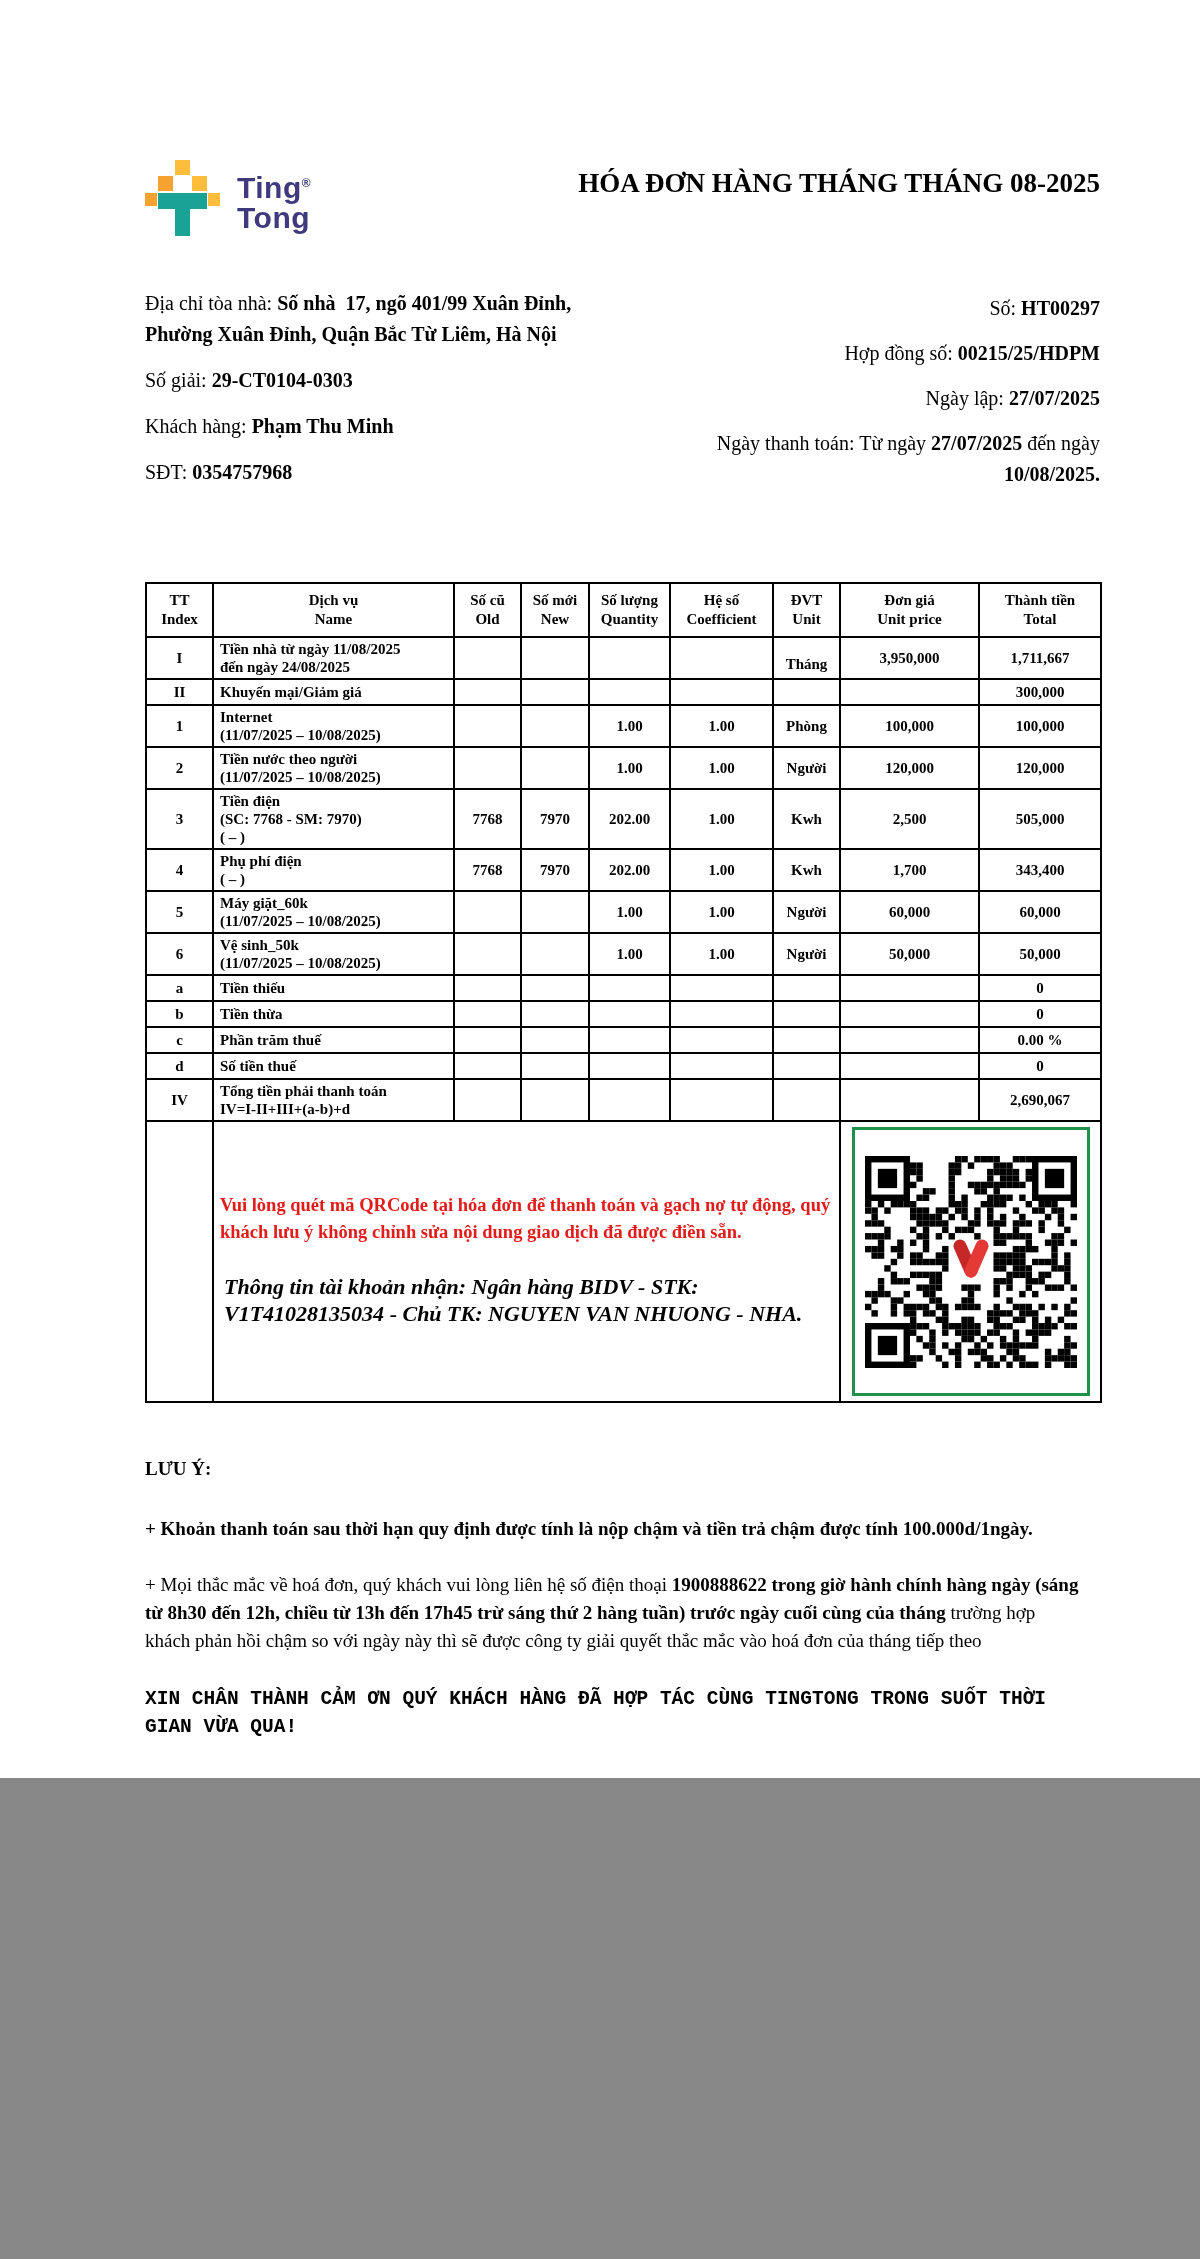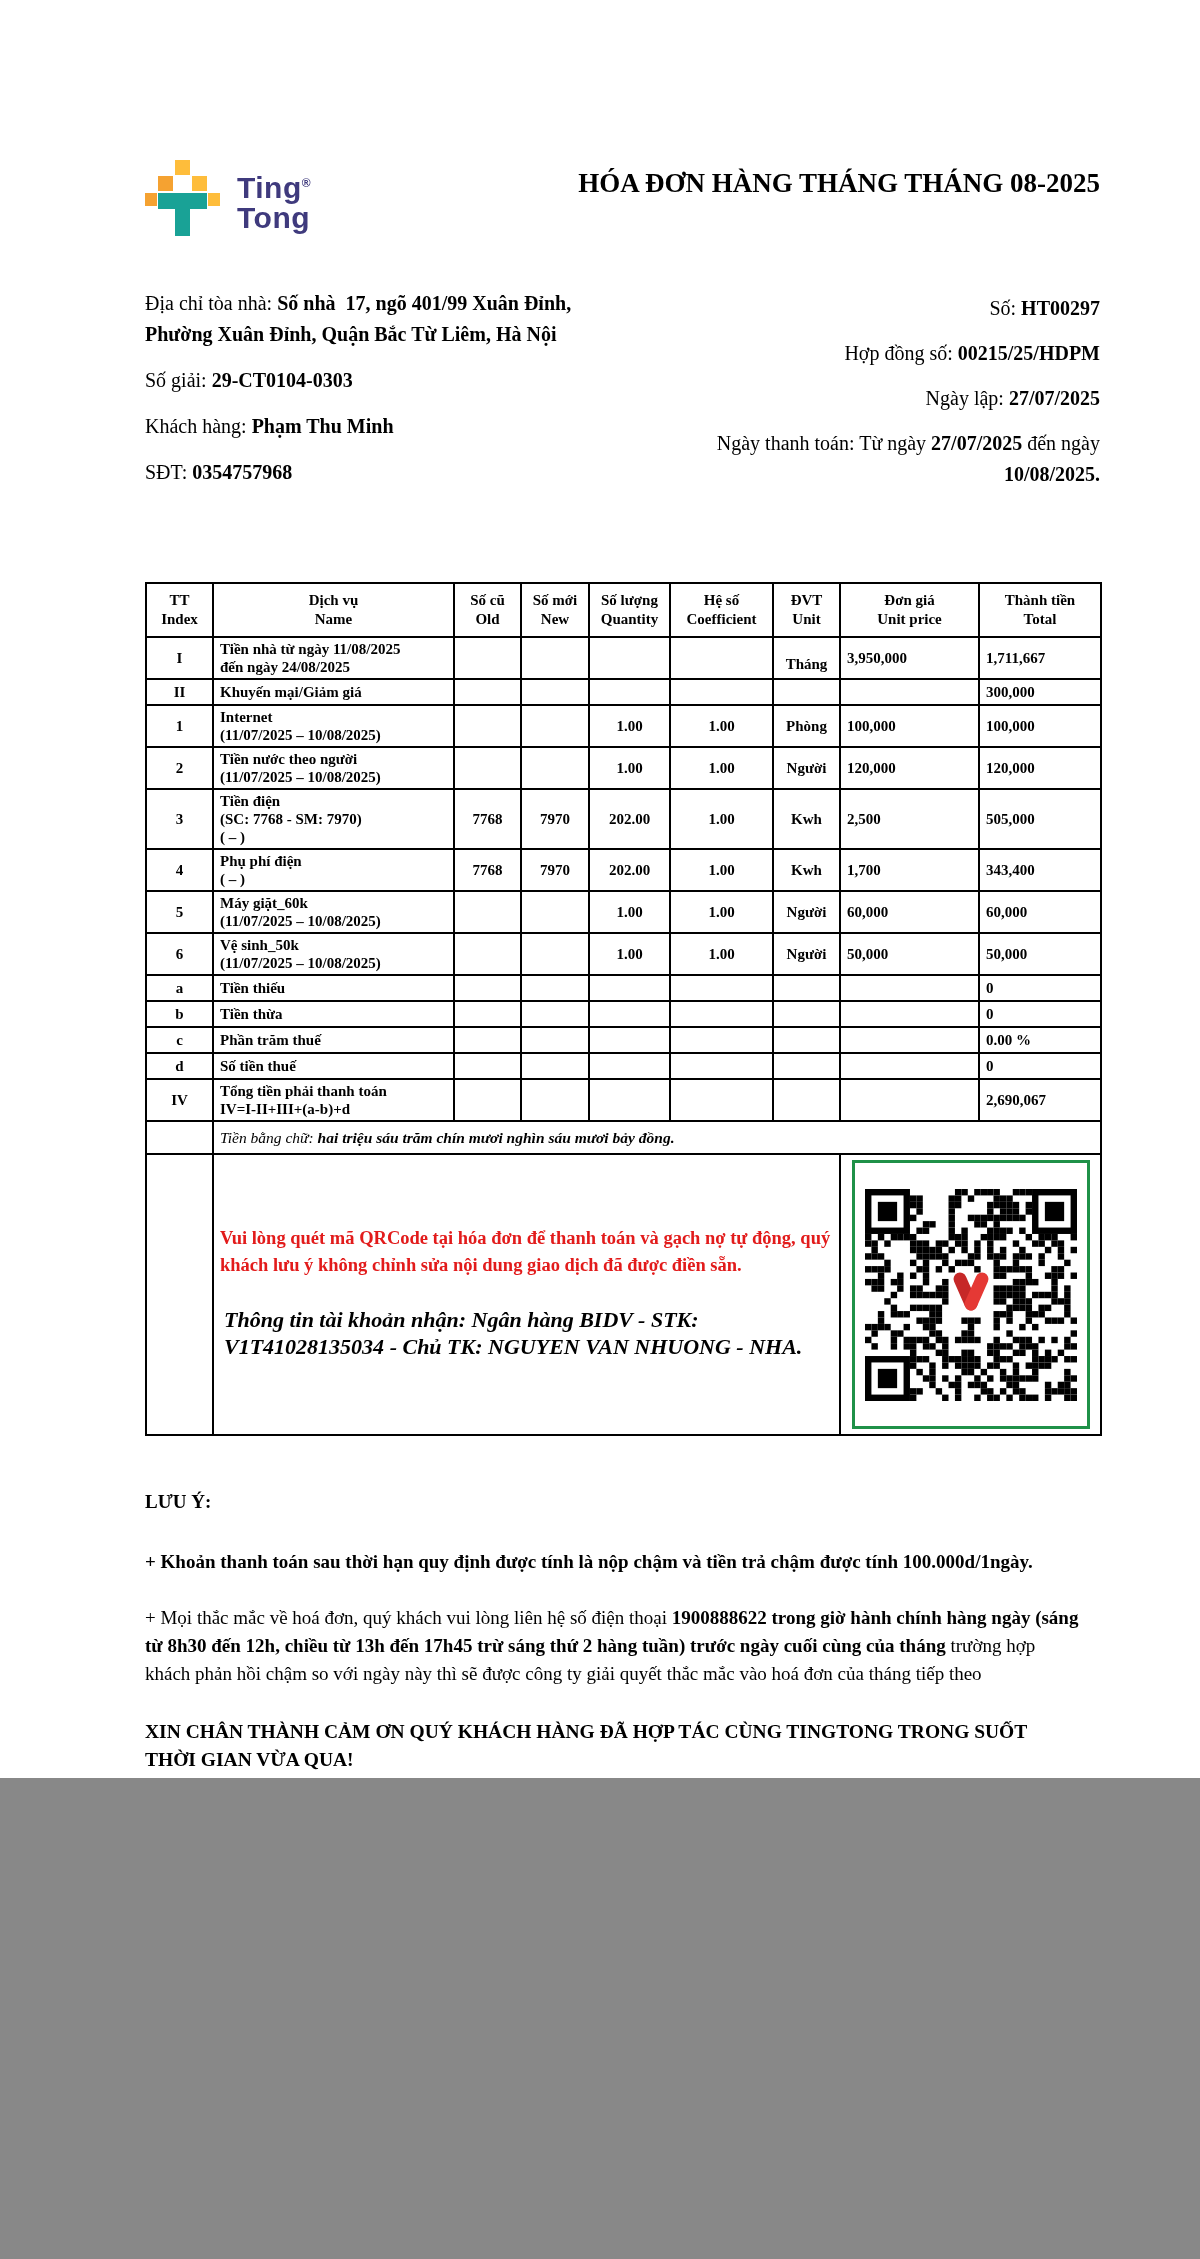--- a/index.html
+++ b/index.html
@@ -24,40 +24,40 @@
   .info-left p{margin:0 0 15px;}
   .info-right{width:440px;text-align:right;margin-top:5px;}
   .info-right p{margin:0 0 14px;}
   
   table.inv{border-collapse:collapse;width:955px;font-size:15px;table-layout:fixed;}
   table.inv th,table.inv td{border:2px solid #000;padding:2px 6px;vertical-align:middle;font-weight:bold;}
   table.inv th{text-align:center;line-height:19px;height:46px;padding:3px 10px;}
   td.c-tt{text-align:center;}
   td.c-name{text-align:left;padding:3px 8px;line-height:18px;}
   td.c-old,td.c-new,td.c-qty,td.c-coef,td.c-unit{text-align:center;}
-  td.c-price,td.c-total{text-align:left;padding-right:9px;}
+  td.c-price,td.c-total{text-align:center;padding-right:9px;}
   tbody tr{height:26px;}
   tbody tr:first-child .c-unit{vertical-align:top;padding-top:18px;}
   tr.words-row td{height:27px;font-weight:normal;}
   .words-cell{font-style:italic;padding-left:10px;font-size:15.5px;}
   .words-cell b{font-style:italic;}
   
   tr.qr-row td{height:275px;}
   td.qr-text-cell{font-weight:normal;padding:0 18px;vertical-align:middle;}
   .qr-instruction{color:#E21B1B;font-size:18.5px;line-height:27px;margin:0 0 27px;}
   .qr-account{font-size:22px;line-height:27px;margin:4px;font-style:italic;}
   td.qr-code-cell{padding:2px;font-weight:normal;}
   .qr-box{width:232px;height:263px;border:3px solid #1F9148;margin:0 auto;background:#fff;
           display:flex;align-items:center;justify-content:center;}
   
   .notes{margin-top:52px;width:935px;font-size:19px;line-height:28px;}
   .notes-title{font-weight:bold;margin:0 0 32px;}
   .note-late{font-weight:bold;margin:0 0 28px;}
   .note-hotline{margin:0 0 30px;}
-  .note-thanks{font-weight:bold;margin:0;font-size:19.5px;}
+  .note-thanks{font-weight:bold;margin:0;font-size:19.5px;font-family:Liberation Mono, monospace;}
 </style>
 </head>
 <body>
 
 <div class="page">
 
   <div class="header">
     <div class="logo">
       <div class="logo-icon">
         <div class="q" style="left:30px;top:0;width:15px;height:15px;background:#FEBD3B"></div>
@@ -315,24 +315,20 @@
             <div>IV=I-II+III+(a-b)+d</div>
           </td>
           <td class="c-old"></td>
           <td class="c-new"></td>
           <td class="c-qty"></td>
           <td class="c-coef"></td>
           <td class="c-unit"></td>
           <td class="c-price"></td>
           <td class="c-total">2,690,067</td>
         </tr>
-        <tr class="words-row">
-        <td class="c-tt"></td>
-        <td class="words-cell" colspan="8"><span>Tiền bằng chữ: </span><b>hai triệu sáu trăm chín mươi nghìn sáu mươi bảy đồng.</b></td>
-      </tr>
       <tr class="qr-row">
         <td></td>
         <td class="qr-text-cell" colspan="6">
           <p class="qr-instruction">Vui lòng quét mã QRCode tại hóa đơn để thanh toán và gạch nợ tự động, quý khách lưu ý không chỉnh sửa nội dung giao dịch đã được điền sẵn.</p>
           <p class="qr-account"><span>Thông tin tài khoản nhận: Ngân hàng BIDV - STK: </span><b>V1T41028135034</b><span> - Chủ TK: </span><b>NGUYEN VAN NHUONG - NHA.</b></p>
         </td>
         <td class="qr-code-cell" colspan="2">
           <div class="qr-box">
             <svg width="212" height="212" viewBox="0 0 212 212">
                 <g fill="#000">

